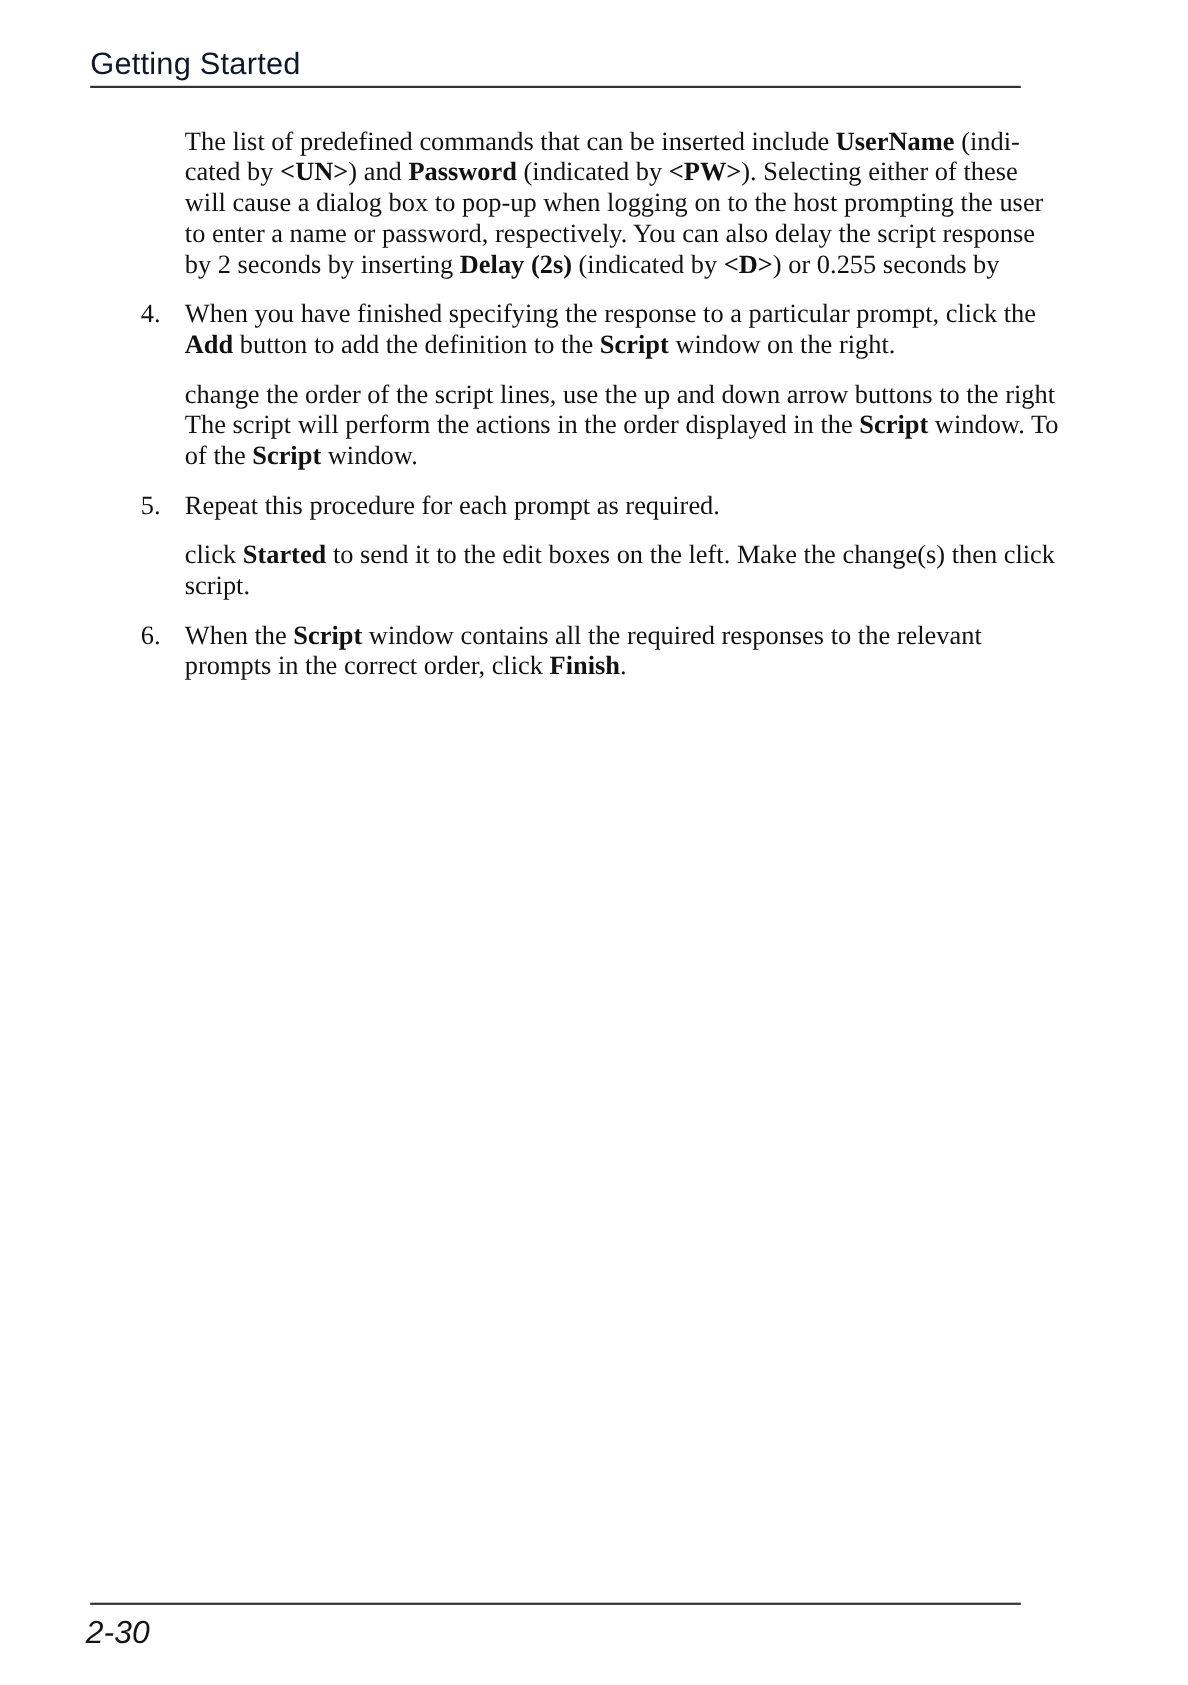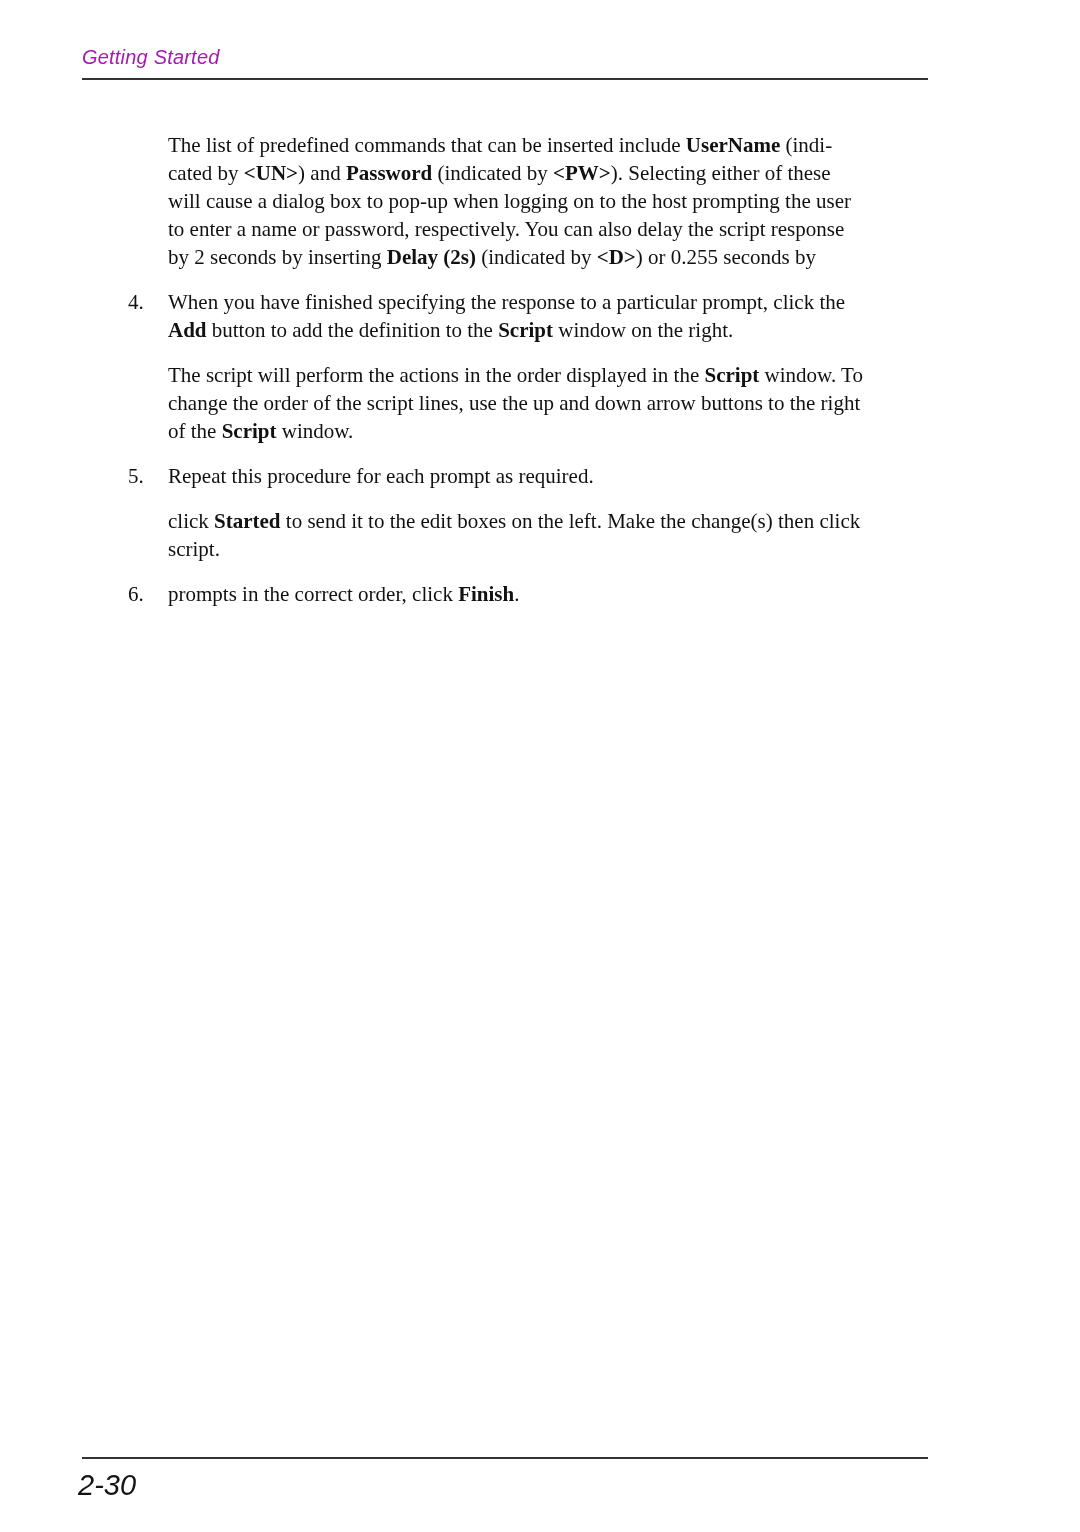--- a/index.html
+++ b/index.html
@@ -16,39 +16,38 @@
 
   
   .header {
     position: absolute;
     left: 82px;
     top: 44px;
     width: 846px;
   }
   .header-title {
     font-family: "Liberation Sans", sans-serif;
-    font-style: italic;
-    font-size: 20px;
+    font-size: 28px;
     line-height: 27px;
-    color: #a21caf;
+    color: #0f172a;
     letter-spacing: 0.2px;
   }
   .header-rule {
     margin-top: 7px;
     height: 2px;
     background: #333333;
   }
 
   
   .content {
     position: absolute;
     left: 168px;
-    top: 131px;
+    top: 115px;
     width: 760px;
-    font-size: 21px;
+    font-size: 24px;
     line-height: 28px;
   }
   .block { position: relative; }
   .block + .block { margin-top: 17px; }
   .line { height: 28px; white-space: pre; }
   .num {
     position: absolute;
     left: -40px;
     top: 0;
     white-space: pre;
@@ -91,33 +90,34 @@
         <div class="line"><span>will cause a dialog box to pop-up when logging on to the host prompting the user</span></div>
         <div class="line"><span>to enter a name or password, respectively. You can also delay the script response</span></div>
         <div class="line"><span>by 2 seconds by inserting </span><span class="b">Delay (2s)</span><span> (indicated by </span><span class="b">&lt;D&gt;</span><span>) or 0.255 seconds by</span></div>
       </div>
       <div class="block">
         <span class="num">4.</span>
         <div class="line"><span>When you have finished specifying the response to a particular prompt, click the</span></div>
         <div class="line"><span class="b">Add</span><span> button to add the definition to the </span><span class="b">Script</span><span> window on the right.</span></div>
       </div>
       <div class="block">
+        <div class="line"><span>change the order of the script lines, use the up and down arrow buttons to the right</span></div>
         <div class="line"><span>The script will perform the actions in the order displayed in the </span><span class="b">Script</span><span> window. To</span></div>
-        <div class="line"><span>change the order of the script lines, use the up and down arrow buttons to the right</span></div>
         <div class="line"><span>of the </span><span class="b">Script</span><span> window.</span></div>
       </div>
       <div class="block">
         <span class="num">5.</span>
         <div class="line"><span>Repeat this procedure for each prompt as required.</span></div>
       </div>
       <div class="block">
         <div class="line"><span>click </span><span class="b">Started</span><span> to send it to the edit boxes on the left. Make the change(s) then click</span></div>
         <div class="line"><span>script.</span></div>
       </div>
       <div class="block">
         <span class="num">6.</span>
+        <div class="line"><span>When the </span><span class="b">Script</span><span> window contains all the required responses to the relevant</span></div>
         <div class="line"><span>prompts in the correct order, click </span><span class="b">Finish</span><span>.</span></div>
       </div>
     </div>
 
   <div class="footer-rule"></div>
   <div class="footer-text">2-30</div>
 </div>
 
 </body></html>

